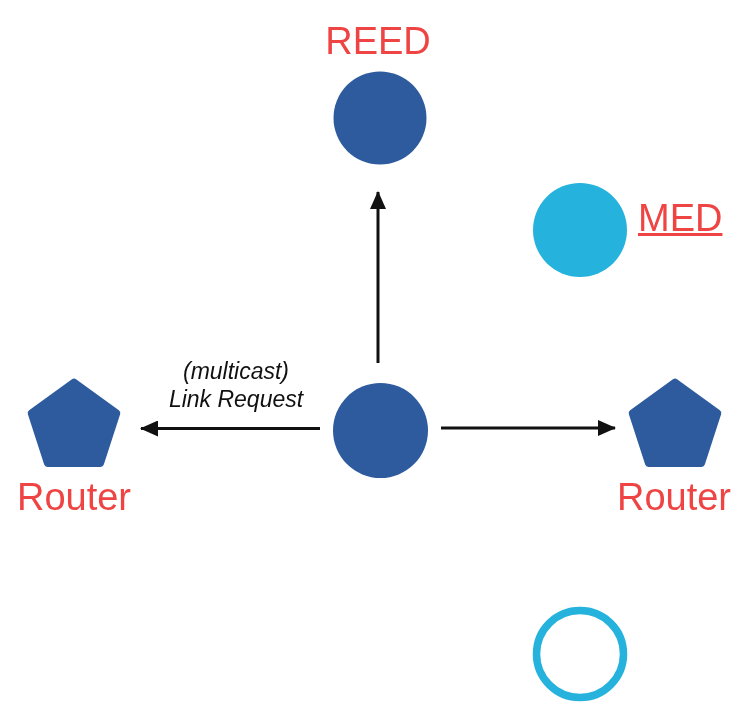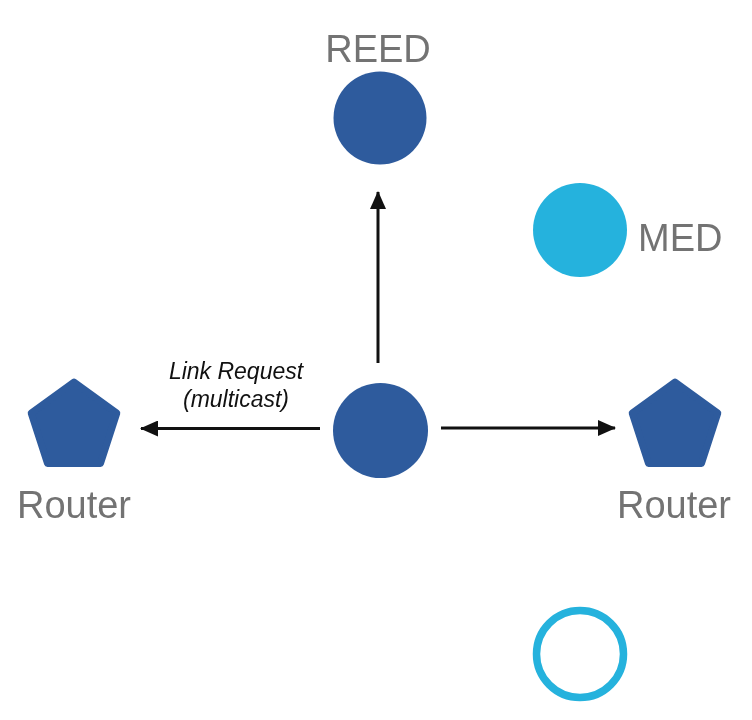--- a/index.html
+++ b/index.html
@@ -17,25 +17,24 @@
   }
   .diagram-svg {
     position: absolute;
     left: 0;
     top: 0;
     width: 752px;
     height: 720px;
   }
   .label {
     position: absolute;
-    color: #737373;
+    color: #ef4444;
     font-size: 38px;
     line-height: 42px;
     white-space: nowrap;
-    margin-top: 8px;
   }
   .label.centered { text-align: center; }
   .annotation {
     position: absolute;
     left: 136px;
     top: 357px;
     width: 200px;
     text-align: center;
     font-style: italic;
     font-size: 23px;
@@ -67,25 +66,25 @@
 
     <path d="M74,382 L116.8,413.1 L100.5,463.4 L47.5,463.4 L31.2,413.1 Z" stroke-width="7" stroke-linejoin="round" fill="#2e5b9d" stroke="#2e5b9d"></path>
 
     <path d="M675,382 L717.8,413.1 L701.5,463.4 L648.5,463.4 L632.2,413.1 Z" stroke-width="7" stroke-linejoin="round" fill="#2e5b9d" stroke="#2e5b9d"></path>
 
     <circle cx="580" cy="654" r="43.5" fill="none" stroke-width="7.5" stroke="#25b2dd"></circle>
   </svg>
 
   <div class="label centered" style="left:258px; top:20px; width:240px;">REED</div>
 
-  <div class="label" style="left:638px; top:209px;">MED</div>
+  <div class="label" style="left:638px; top:197px;text-decoration:underline;">MED</div>
 
   <div class="label centered" style="left:4px; top:476px; width:140px;">Router</div>
 
   <div class="label centered" style="left:604px; top:476px; width:140px;">Router</div>
 
 
   <div class="annotation">
+    <div>(multicast)</div>
     <div>Link Request</div>
-    <div>(multicast)</div>
   </div>
 
 </div>
 
 </body></html>

